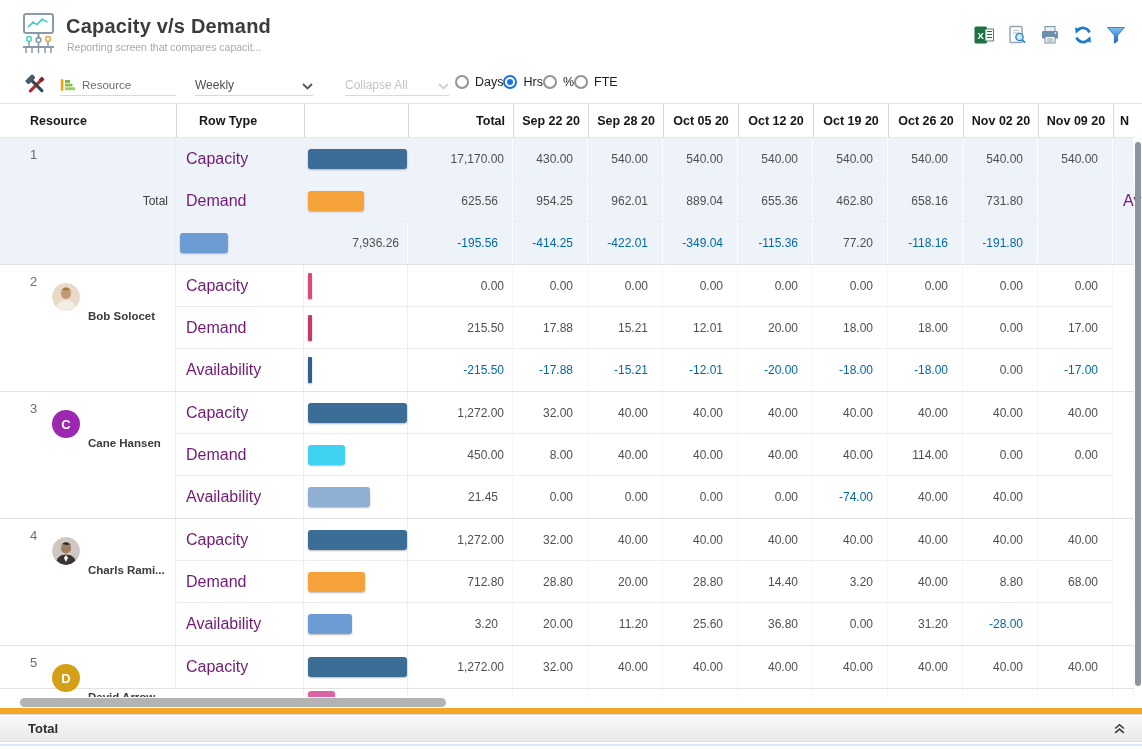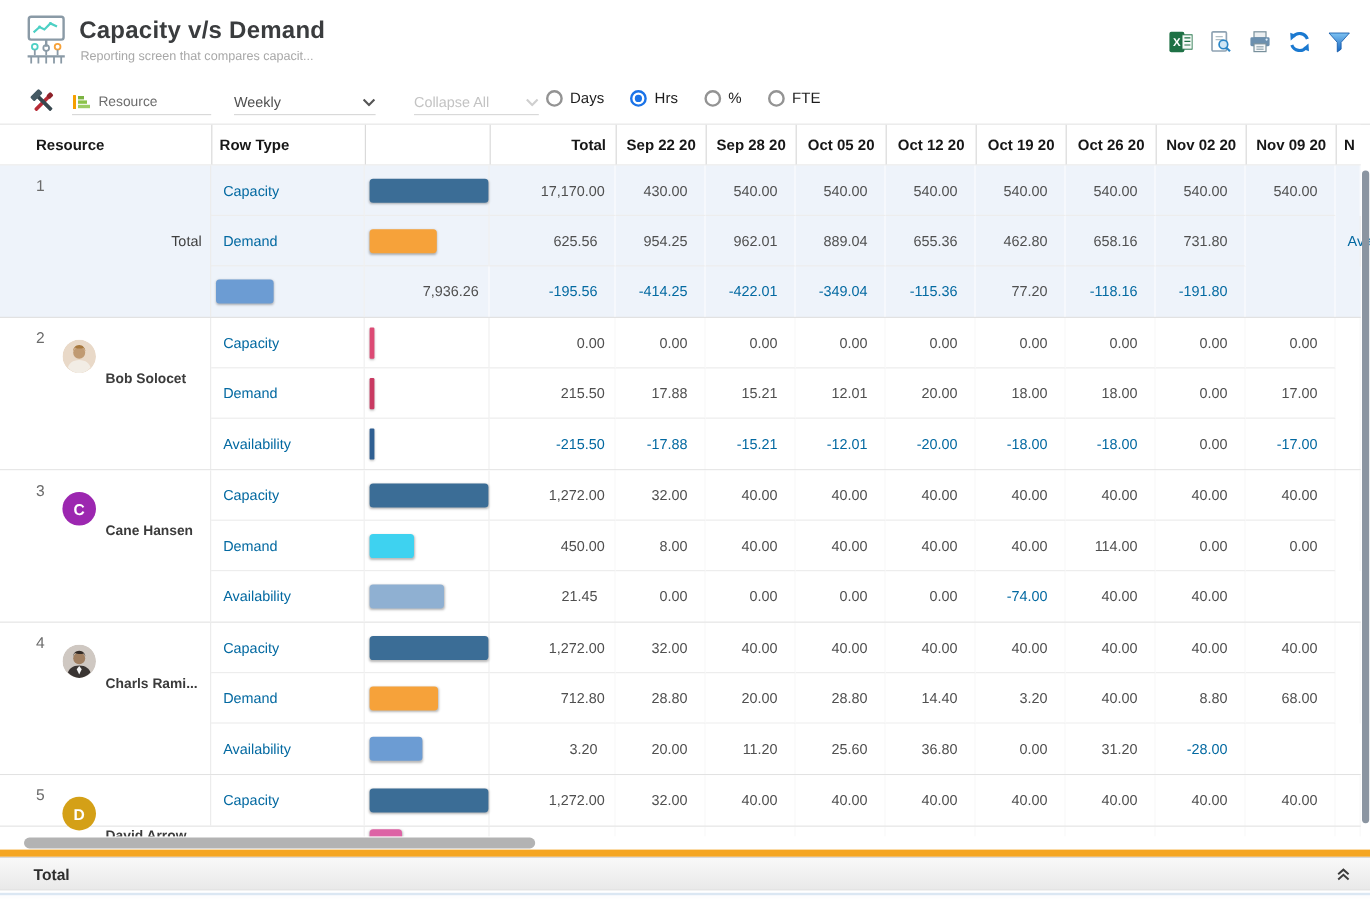--- a/index.html
+++ b/index.html
@@ -24,48 +24,48 @@
   .tools-btn { position:absolute; left:24px; top:7px; width:24px; height:24px; background:none; border:none; cursor:pointer; padding:0; }
   .fld { position:absolute; top:8px; height:22px; border-bottom:1px solid #d9d9d9; display:flex; align-items:center; gap:7px; cursor:pointer; }
   .fld-resource { left:60px; width:116px; }
   .fld-period { left:195px; width:118px; }
   .fld-collapse { left:345px; width:104px; }
   .fld-text { font-size:11.5px; color:#6d6d6d; }
   .fld-period .fld-text { color:#4f4f4f; font-size:12px; }
   .fld-collapse .fld-text { color:#c3c3c3; font-size:12px; }
   .fld .chev { margin-left:auto; }
   .fld-disabled { cursor:default; }
-  .radios { position:absolute; left:455px; top:9px; display:flex; gap:22px; align-items:center; }
+  .radios { position:absolute; left:455px; top:9px; display:flex; align-items:center; }
   .radio { display:flex; align-items:center; gap:6px; cursor:pointer; }
   .rb { width:14px; height:14px; border-radius:50%; border:2px solid #939393; background:#fff; position:relative; flex:none; }
   .rb.sel { border-color:#1a73e8; }
   .rb.sel::after { content:""; position:absolute; left:2px; top:2px; width:6px; height:6px; border-radius:50%; background:#1a73e8; }
   .rlabel { font-size:12.5px; color:#1c1c1c; }
 
   
   .table-header { position:absolute; top:104px; left:0; width:1134px; height:34px; display:grid; grid-template-columns:var(--cols); background:#fff; border-bottom:1px solid #e6e6e6; }
   .th { font-size:12.5px; font-weight:bold; color:#171717; display:flex; align-items:center; border-left:1px solid #dadada; cursor:pointer; overflow:hidden; white-space:nowrap; }
   .th.c0 { border-left:none; padding-left:30px; }
-  .th.c1 { padding-left:6px; }
+  .th.c1 { padding-left:22px; }
   .th.c3 { justify-content:flex-end; padding-right:8px; }
   .th.date { justify-content:center; }
   .th.c12 { padding-left:6px; }
 
   
   .table-body { position:absolute; top:138px; left:0; width:1134px; }
   .group { display:grid; grid-template-columns:var(--cols); grid-auto-rows:42px; border-bottom:1px solid #e2e2e2; background:#fff; }
   .group.hl { background:#eef3fa; }
   .rescell { grid-column:1; grid-row:1 / span var(--rows); position:relative; border-right:1px solid #ececec; }
   .gindex { position:absolute; left:30px; top:9px; font-size:13px; color:#6b6b6b; }
   .total-label { position:absolute; right:7px; top:50%; transform:translateY(-50%); font-size:12px; color:#3f3f3f; }
   .pers { position:absolute; left:52px; top:7px; display:flex; align-items:center; gap:8px; }
   .avatar { width:28px; height:28px; border-radius:50%; flex:none; overflow:hidden; }
   .avatar-initial { display:flex; align-items:center; justify-content:center; color:#fff; font-size:13px; font-weight:bold; }
   .pname { font-size:11.5px; font-weight:bold; color:#3b3b3b; white-space:nowrap;margin-top:38px; }
-  .rowtype { padding-left:10px; display:flex; align-items:center; font-size:12px; color:#0369a1; border-bottom:1px solid #ededed; border-right:1px solid #f0f0f0; }
+  .rowtype { padding-left:10px; display:flex; align-items:center; font-size:16px; color:#701a75; border-bottom:1px solid #ededed; border-right:1px solid #f0f0f0; }
   .chartcell { display:flex; align-items:center; padding-left:4px; border-bottom:1px solid #ededed; border-right:1px solid #f0f0f0; }
   .bar { height:20px; border-radius:3px; box-shadow:0 1px 2px rgba(0,0,0,.28); }
   .bar.sliver { width:4px; height:26px; border-radius:1px; }
   .numcell { display:flex; align-items:center; justify-content:flex-end; padding-right:14px; font-size:12px; color:#4f4f4f; border-bottom:1px solid #ededed; border-right:1px solid rgba(0,0,0,.03); overflow:hidden; }
   .numcell.totalcol { padding-right:8px; }
   .hl .numcell { border-right:1px solid rgba(255,255,255,.75); }
   .numcell.neg { color:#0369a1; }
   .lastrow { border-bottom:none !important; }
   .pcell { border-bottom:none; }
 

